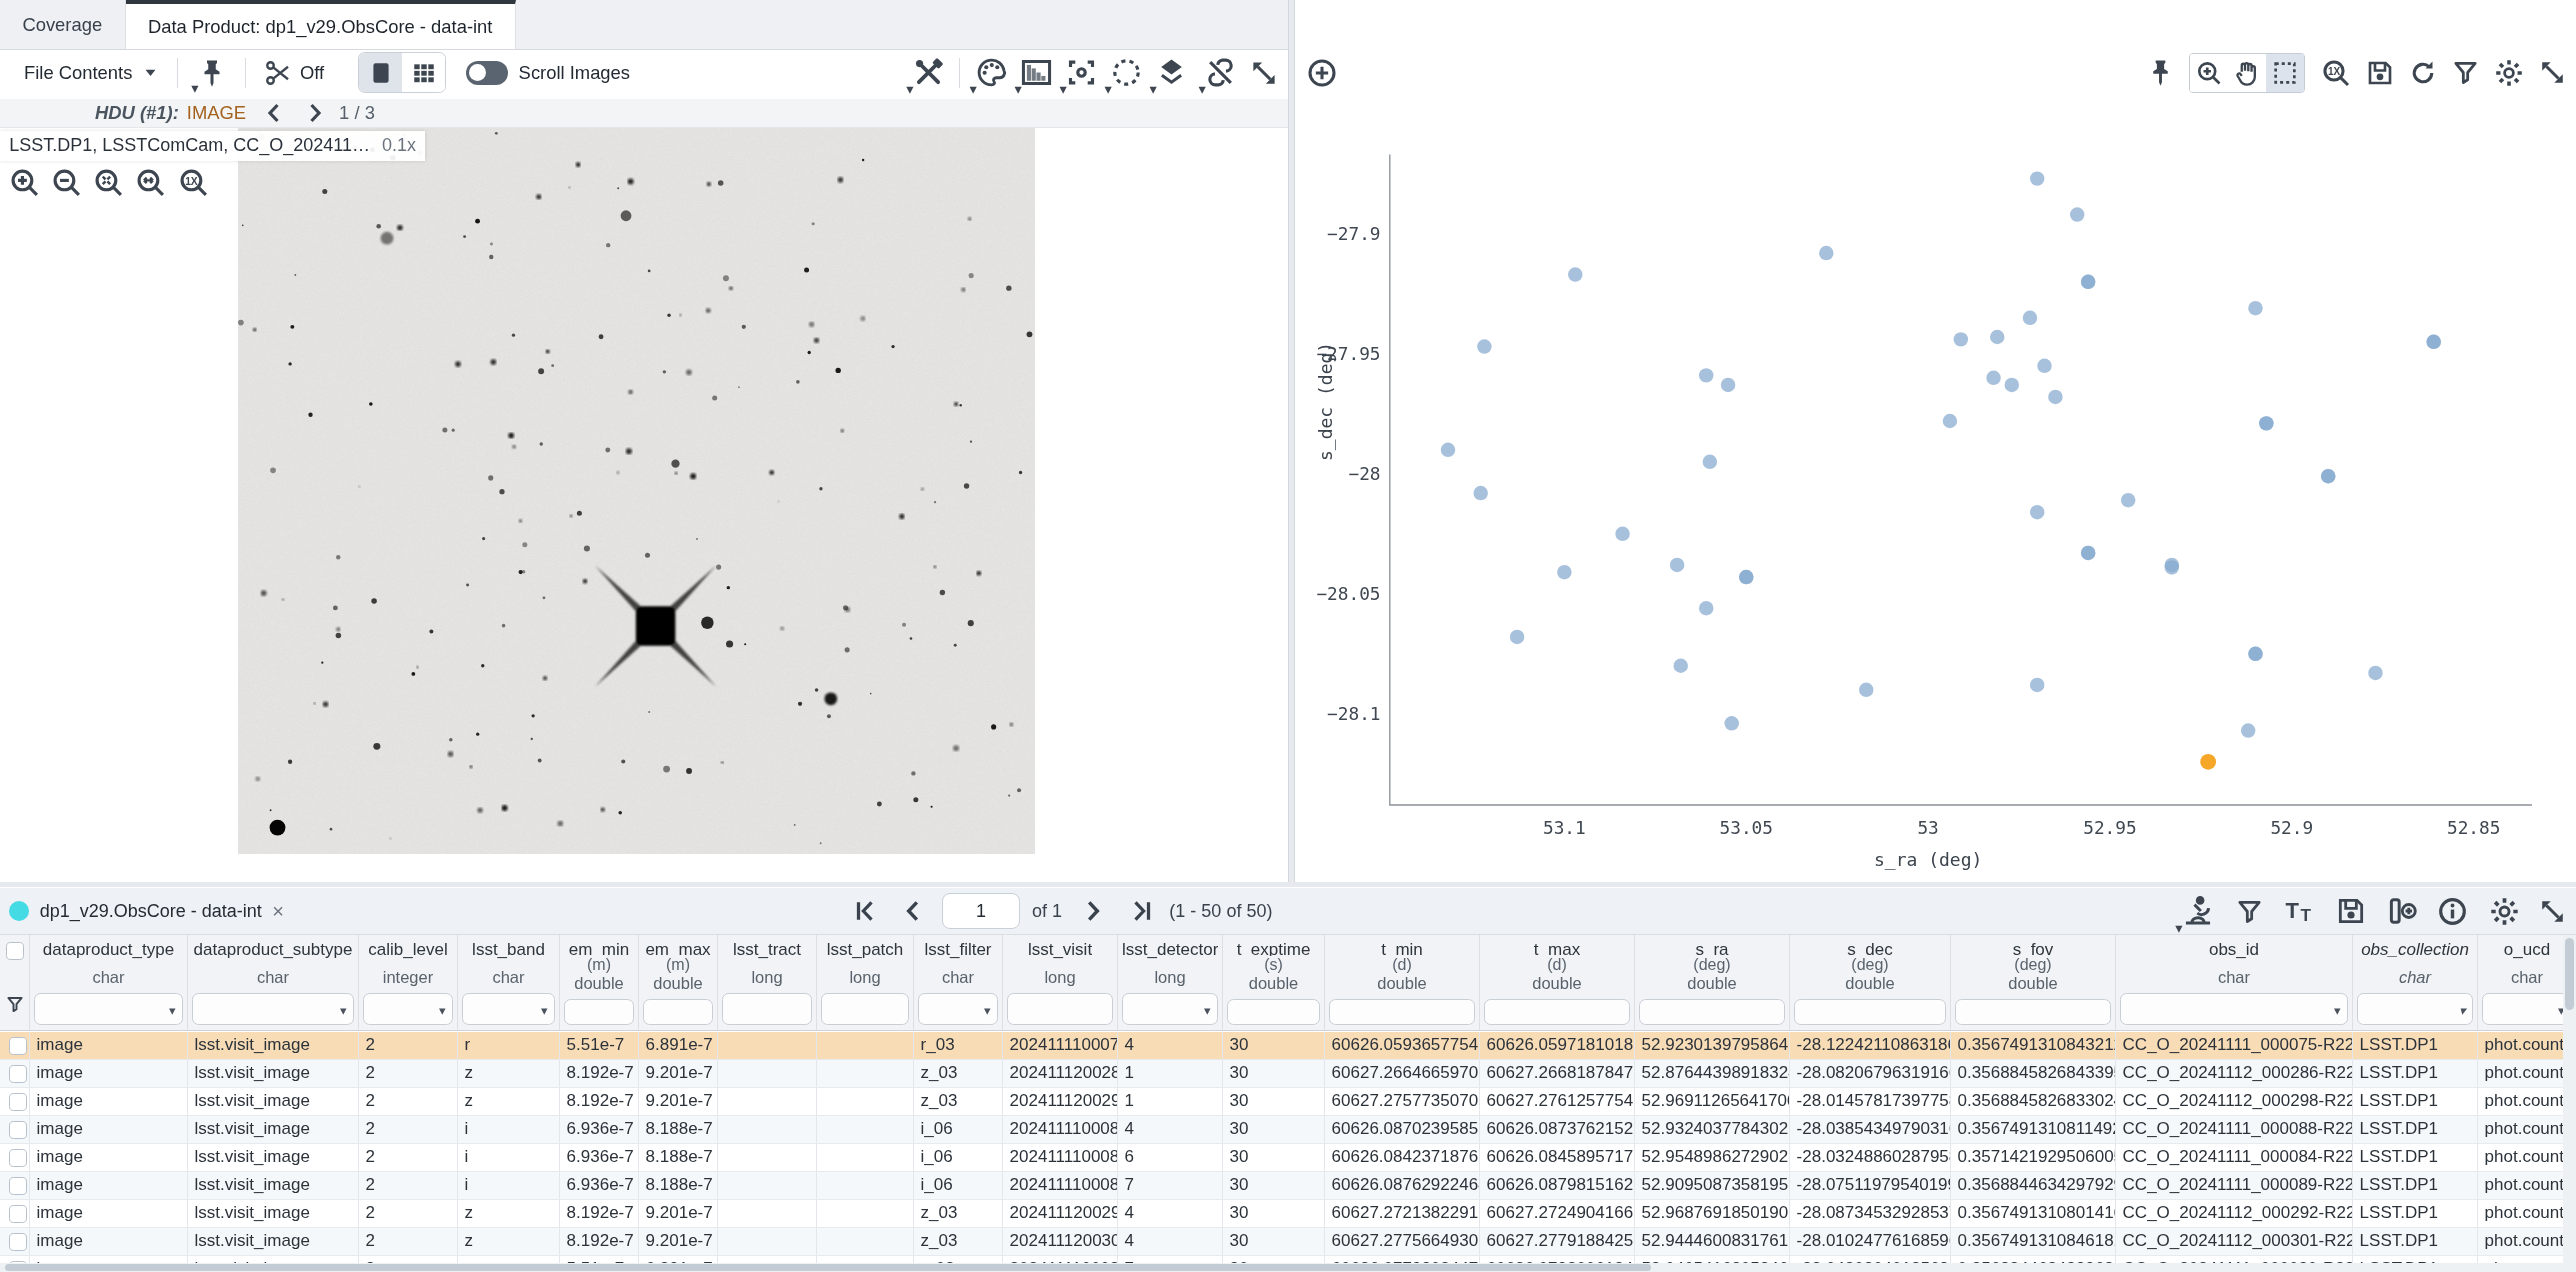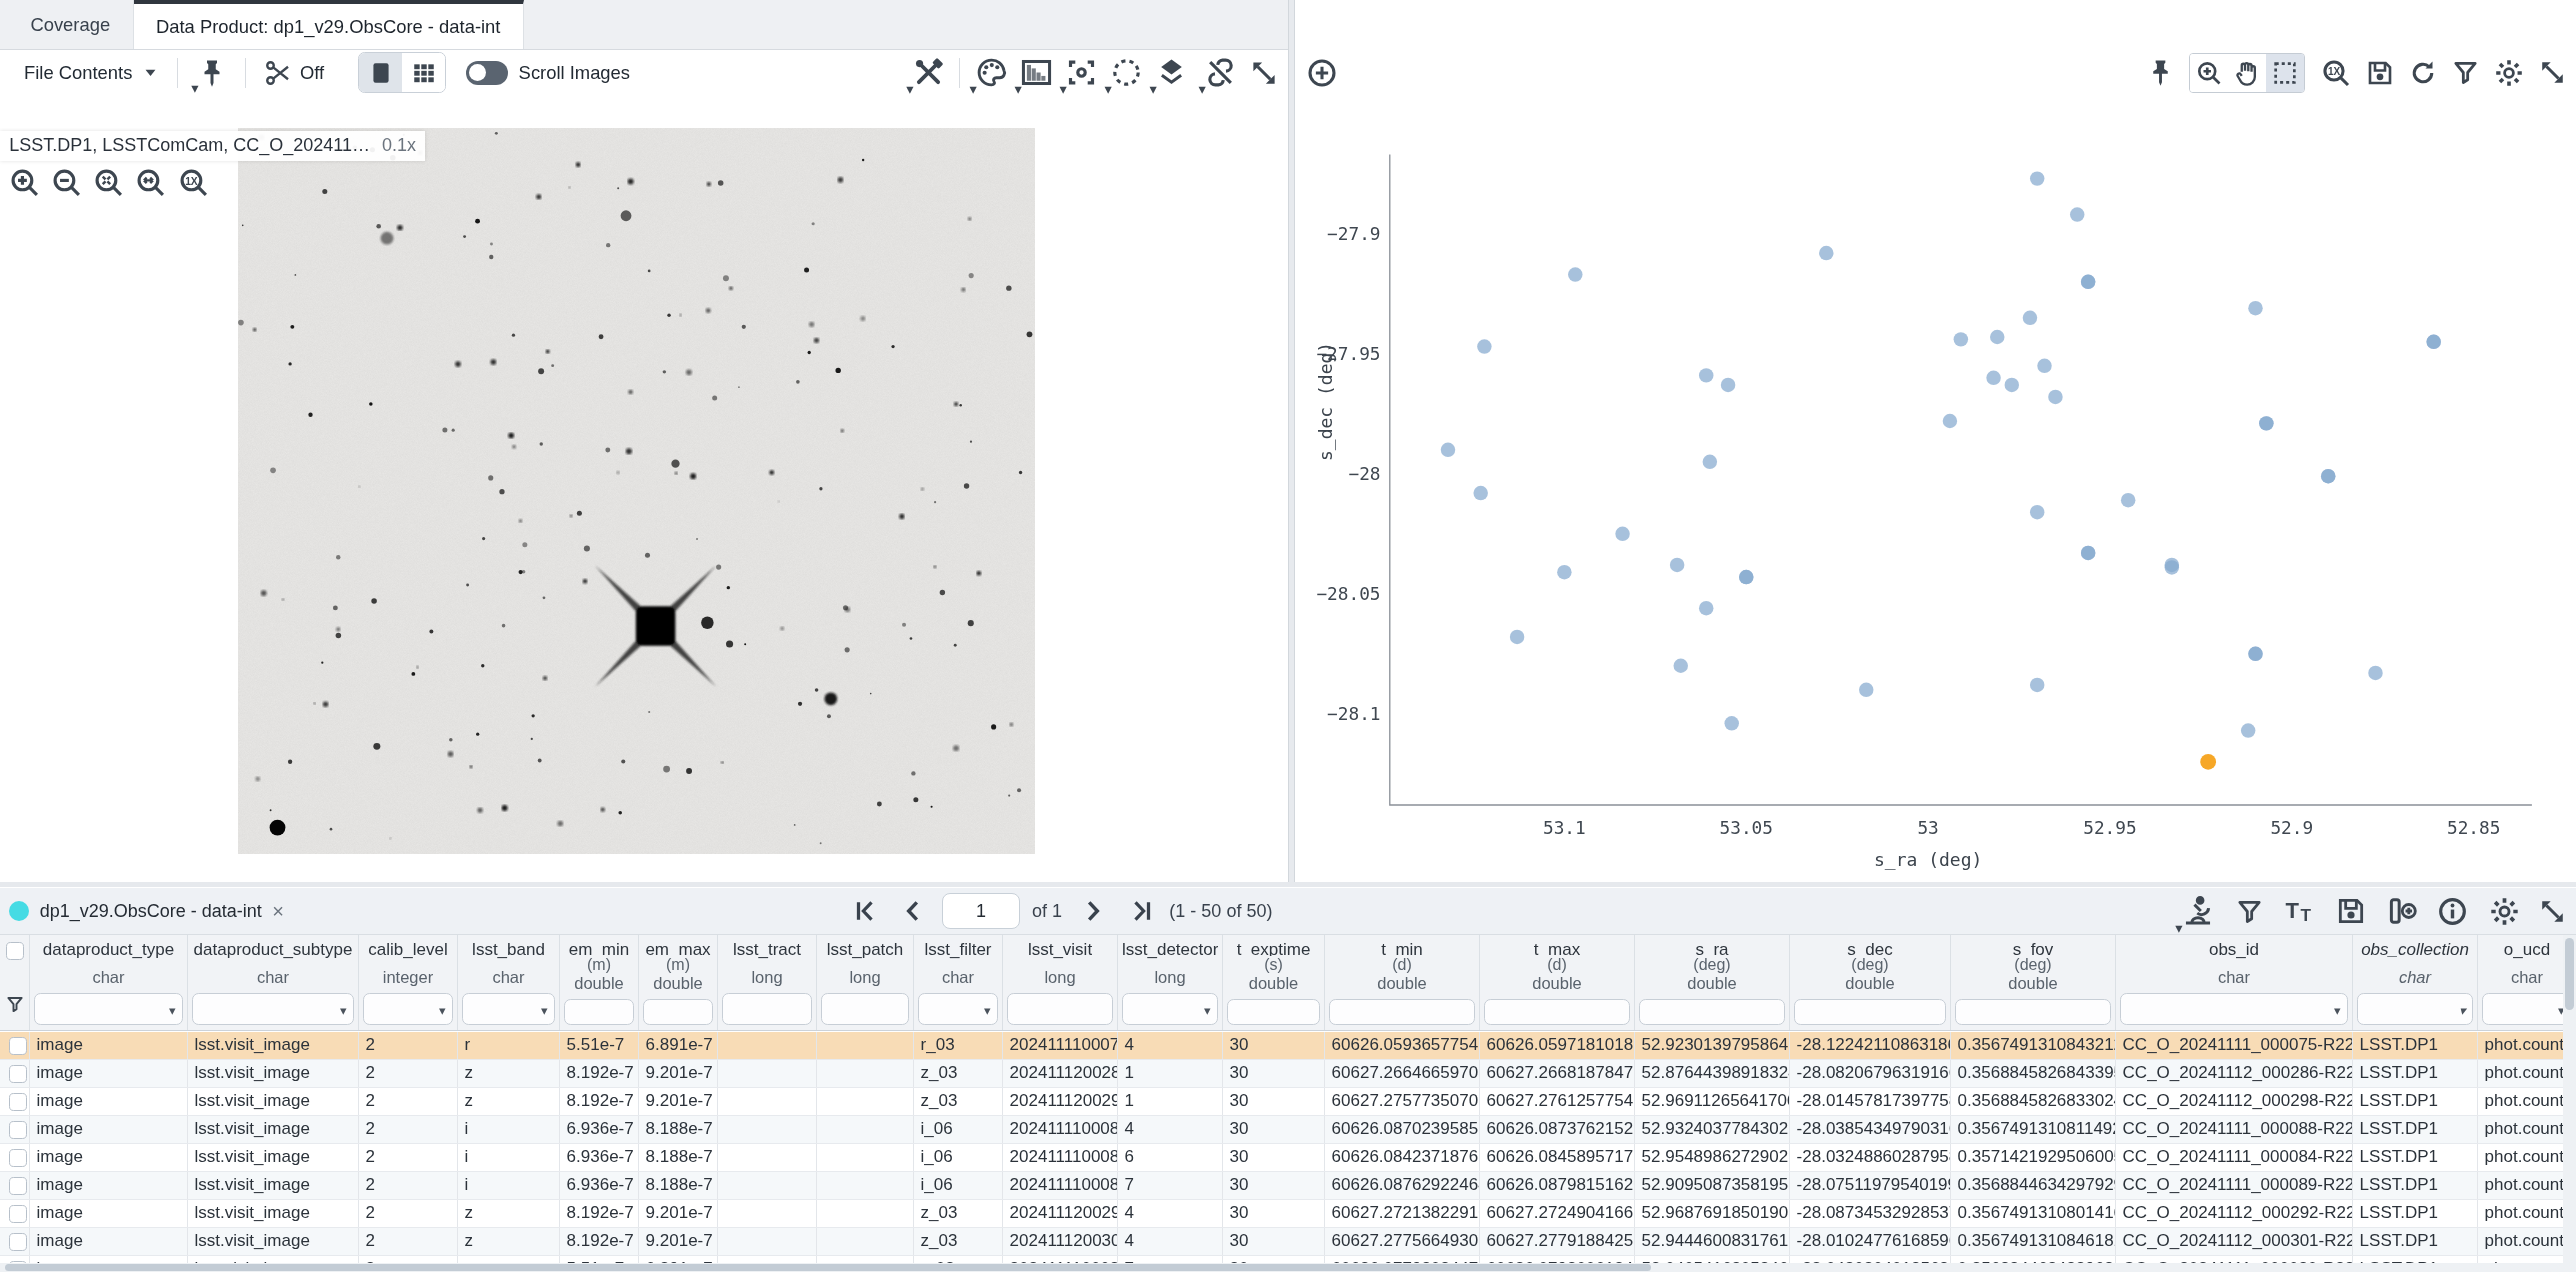--- a/index.html
+++ b/index.html
@@ -7,21 +7,21 @@
   .page{position:relative;width:2576px;height:1272px;background:#fff;overflow:hidden;
         font-family:"Liberation Sans",sans-serif;color:#242b33;}
   .icn{display:inline-flex;align-items:center;justify-content:center;color:#3d4650;}
   .icn svg{width:100%;height:100%;}
   .has-caret{position:relative;}
   .has-caret::after{content:"▾";position:absolute;left:-5.3px;bottom:-8px;font-size:14.5px;color:#3d4650;}
   .vdiv{width:1.3px;background:#d8dce1;}
   .toggle{width:42px;height:24px;border-radius:12px;background:#5a6470;position:relative;flex:0 0 auto;}
   .toggle::after{content:"";position:absolute;left:3.3px;top:3.3px;width:17px;height:17px;border-radius:50%;background:#fff;}
   
-  .tabbar{position:absolute;top:0;height:50px;background:#eef0f3;border-bottom:1.3px solid #d6dadf;display:flex;align-items:stretch;padding-left:8px;}
+  .tabbar{position:absolute;top:0;height:50px;background:#eef0f3;border-bottom:1.3px solid #d6dadf;display:flex;align-items:stretch;}
   .tab{display:flex;align-items:center;padding:0 22.4px;font-size:18.4px;color:#38414c;border-right:1.3px solid #dde1e5;cursor:default;}
   .tab.active{background:#fff;border-top:4.6px solid #30363e;color:#1d242c;}
   
   .ltoolbar{position:absolute;top:51px;left:0;width:1288px;height:43px;background:#fff;display:flex;align-items:center;}
   .lbl{font-size:18.4px;color:#222a33;}
   .viewgroup{display:flex;border:1.3px solid #c9d0d8;border-radius:6.6px;overflow:hidden;height:41px;}
   .viewgroup .vbtn{width:43px;display:flex;align-items:center;justify-content:center;background:#fff;}
   .viewgroup .vbtn.active{background:#dfe4ea;}
   
   .hdu-bar{position:absolute;top:99px;left:0;width:1288px;height:29px;background:#f3f4f6;border-bottom:1.3px solid #e4e7ea;display:flex;align-items:center;font-size:18.4px;}
@@ -195,20 +195,35 @@
         </svg>
       </span>
     <span class="icn" style="width:30px;height:30px;margin-right:9.2px">
         <svg viewBox="0 0 24 24">
           <path d="M7 7l10 10" stroke="currentColor" stroke-width="2.5" fill="none"></path>
           <path d="M3.5 3.5h7l-7 7zM20.5 20.5h-7l7-7z" fill="currentColor"></path>
         </svg>
       </span>
   </div>
 
+  <div class="hdu-bar">
+    <span style="margin-left:95px;font-style:italic;font-weight:bold;color:#4a5560">HDU (#1):</span>
+    <span style="margin-left:8px;color:#a3621d">IMAGE</span>
+    <span class="icn" style="width:24px;height:24px;margin-left:16px">
+        <svg viewBox="0 0 24 24">
+          <path fill="none" stroke="currentColor" stroke-width="3.2" d="M15.5 4L8 12l7.5 8"></path>
+        </svg>
+      </span>
+    <span class="icn" style="width:24px;height:24px;margin-left:17px">
+        <svg viewBox="0 0 24 24">
+          <path fill="none" stroke="currentColor" stroke-width="3.2" d="M8.5 4l7.5 8-7.5 8"></path>
+        </svg>
+      </span>
+    <span style="margin-left:12px;color:#56606b">1 / 3</span>
+  </div>
 
   <div class="img-area">
     <svg class="starfield" id="starfield" viewBox="0 0 1210 1102">
         <defs>
           <filter id="grain">
             <feTurbulence type="fractalNoise" baseFrequency="0.9" numOctaves="2" result="n"></feTurbulence>
             <feColorMatrix in="n" type="matrix" values="0 0 0 0 0.1  0 0 0 0 0.1  0 0 0 0 0.1  0 0 0 0.08 0"></feColorMatrix>
           </filter>
           <filter id="blur1">
             <feGaussianBlur stdDeviation="1.6"></feGaussianBlur>

